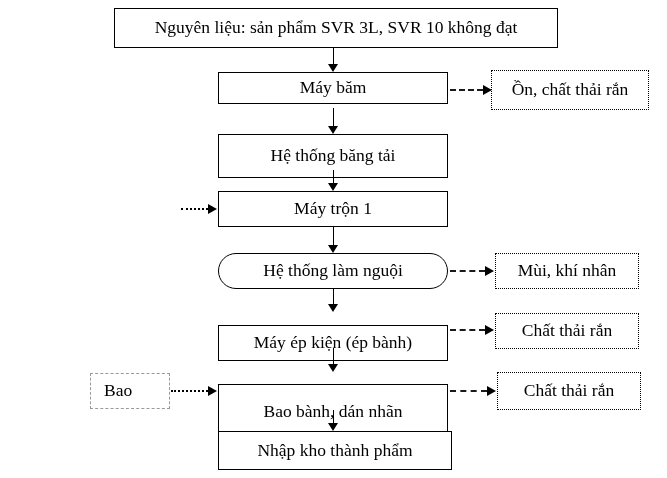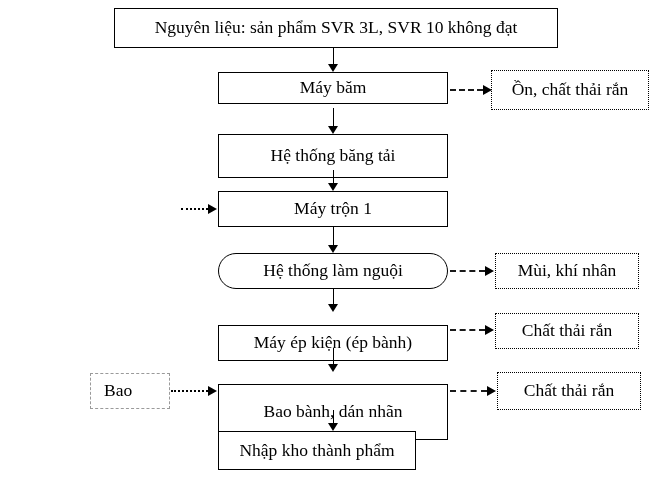--- a/index.html
+++ b/index.html
@@ -74,21 +74,21 @@
   <div class="box" style="left:218px; top:134px; width:230px; height:44px;">Hệ thống băng tải</div>
 
   <div class="box" style="left:218px; top:191px; width:230px; height:36px;">Máy trộn 1</div>
 
   <div class="box" style="left:218px; top:253px; width:230px; height:36px;border-radius:18px;">Hệ thống làm nguội</div>
 
   <div class="box" style="left:218px; top:325px; width:230px; height:36px;">Máy ép kiện (ép bành)</div>
 
   <div class="box" style="left:218px; top:372px; width:230px; height:56px;margin-top:12px;">Bao bành, dán nhãn</div>
 
-  <div class="box" style="left:218px; top:431px; width:198px; height:39px;">Nhập kho thành phẩm</div>
+  <div class="box" style="left:218px; top:431px; width:234px; height:39px;">Nhập kho thành phẩm</div>
 
   <div class="box waste" style="left:491px; top:70px; width:158px; height:40px;">Ồn, chất thải rắn</div>
 
   <div class="box waste" style="left:495px; top:253px; width:144px; height:36px;">Mùi, khí nhân</div>
 
   <div class="box waste" style="left:495px; top:313px; width:144px; height:36px;">Chất thải rắn</div>
 
   <div class="box waste" style="left:497px; top:372px; width:144px; height:38px;">Chất thải rắn</div>
 
 

